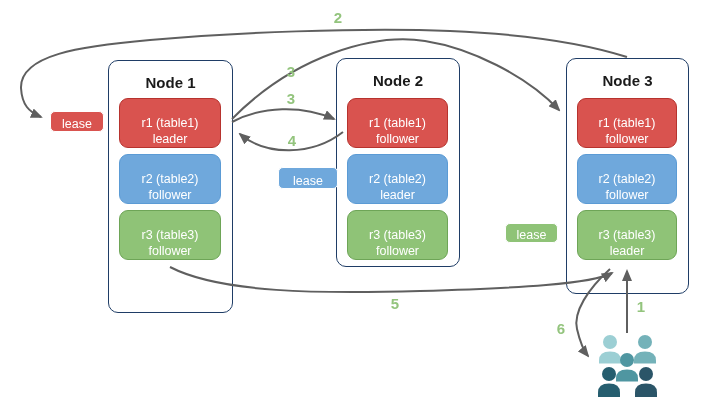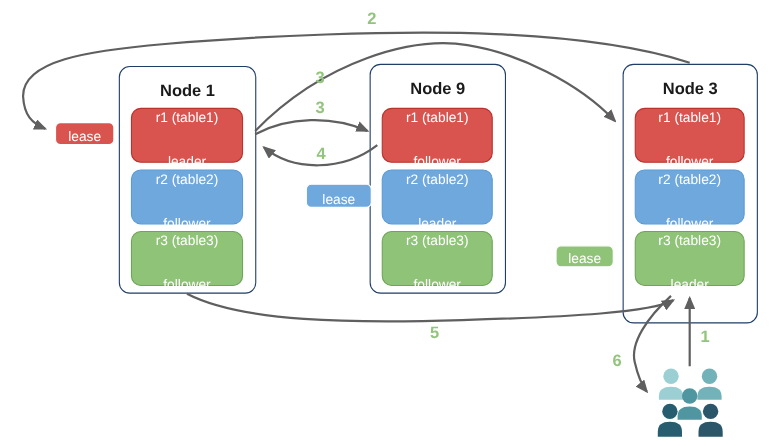--- a/index.html
+++ b/index.html
@@ -12,22 +12,22 @@
     border:1.6px solid var(--node-border,#1F3D66);border-radius:10px;
     box-sizing:border-box;z-index:1;
   }
   .node-title{
     text-align:center;font-weight:bold;font-size:15px;
     color:var(--title,#1a1a1a);margin-top:13px;
   }
   .range{
     position:absolute;left:10px;right:11px;height:50px;border-radius:9px;
     border:1.6px solid;box-sizing:border-box;color:#fff;
-    display:flex;flex-direction:column;align-items:center;justify-content:space-between;
-    font-size:12.5px;line-height:1.3;text-align:center;gap:24px;
+    display:flex;flex-direction:column;align-items:center;justify-content:flex-end;
+    font-size:12.5px;line-height:1.3;text-align:center;
   }
   .red{background:var(--red-fill,#D9534F);border-color:var(--red-border,#B7332E);}
   .blue{background:var(--blue-fill,#6FA8DC);border-color:var(--blue-border,#5B9BD5);}
   .green{background:var(--green-fill,#8FC377);border-color:var(--green-border,#6EA557);}
   .lease{
     position:absolute;border-radius:5px;border:1.5px solid;box-sizing:border-box;
     color:#fff;font-size:12.5px;display:flex;align-items:flex-end;justify-content:center;
     z-index:3;
   }
   .step{
@@ -35,38 +35,38 @@
     color:var(--step,#93C47D);font-weight:bold;font-size:15px;z-index:3;
   }
   .arrows{position:absolute;left:0;top:0;pointer-events:none;z-index:2;}
   .people{position:absolute;left:594px;top:330px;z-index:3;}
 </style>
 </head>
 <body>
 
 <div class="stage">
 
-  <div class="node" style="left:108px;top:60px;width:125px;height:207px;">
+  <div class="node" style="left:108px;top:60px;width:125px;height:253px;">
     <div class="node-title">Node 1</div>
     <div class="range red" style="top:37px;">
       <div>r1 (table1)</div>
       <div>leader</div>
     </div>
     <div class="range blue" style="top:93px;">
       <div>r2 (table2)</div>
       <div>follower</div>
     </div>
     <div class="range green" style="top:149px;">
       <div>r3 (table3)</div>
       <div>follower</div>
     </div>
   </div>
 
   <div class="node" style="left:336px;top:58px;width:124px;height:209px;">
-    <div class="node-title">Node 9</div>
+    <div class="node-title">Node 2</div>
     <div class="range red" style="top:39px;">
       <div>r1 (table1)</div>
       <div>follower</div>
     </div>
     <div class="range blue" style="top:95px;">
       <div>r2 (table2)</div>
       <div>leader</div>
     </div>
     <div class="range green" style="top:151px;">
       <div>r3 (table3)</div>

